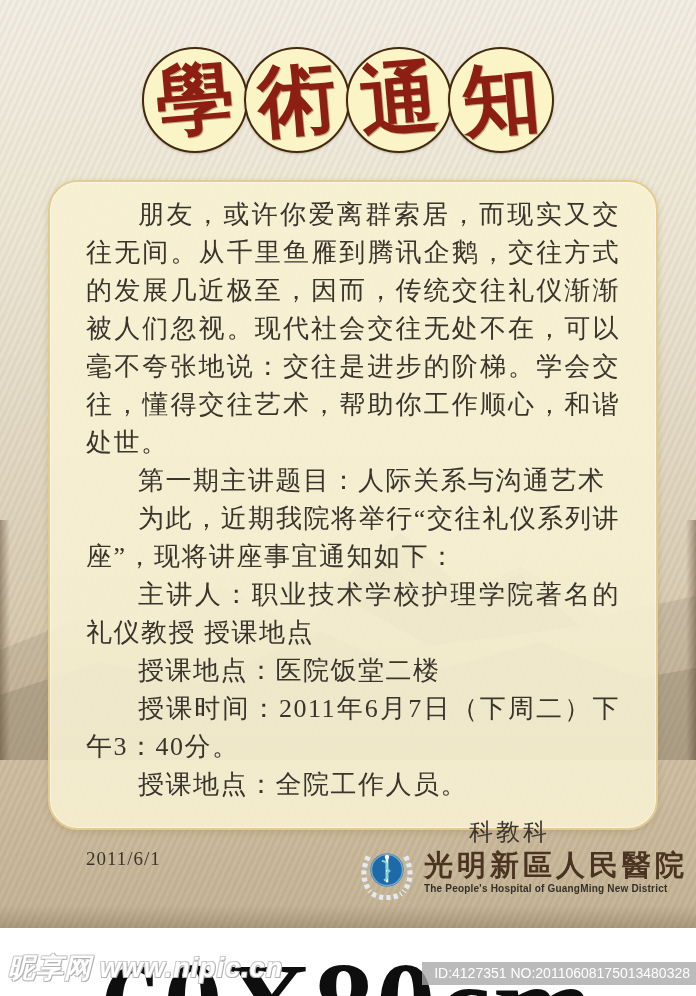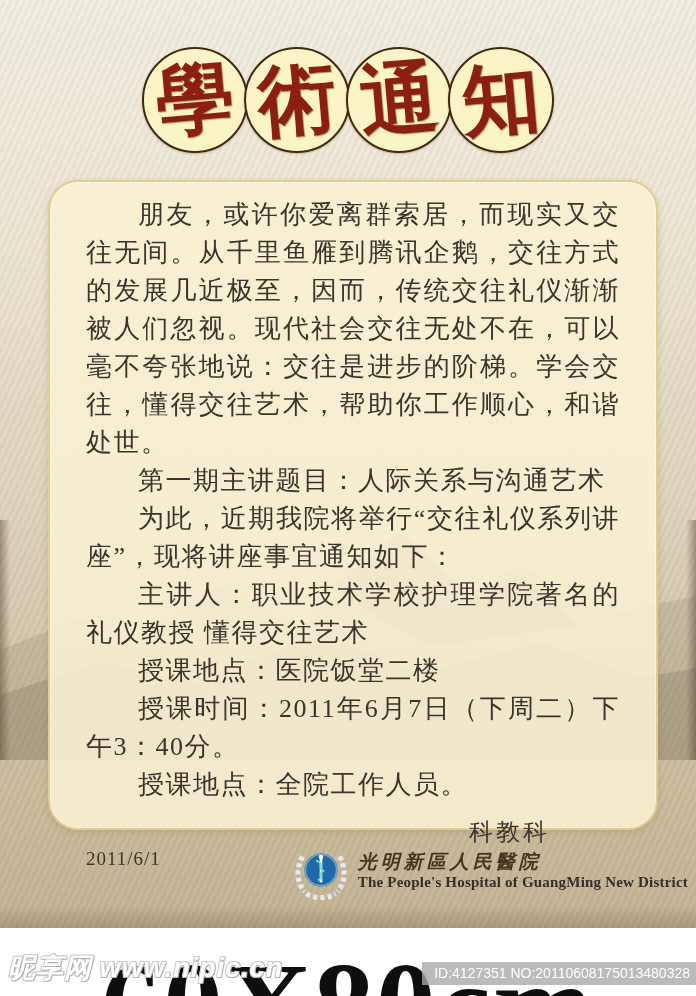--- a/index.html
+++ b/index.html
@@ -66,26 +66,26 @@
     font-size:24px; color:#3B342C; letter-spacing:3px; }
   .signature-date { padding-right:50px;
     font-size:19px; color:#3B342C; letter-spacing:1px; }
   
   .logo-row {
     position:absolute; right:8px; top:842px;
     display:flex; align-items:center; gap:8px;
   }
   .logo-emblem { width:58px; height:58px; flex:0 0 auto; }
   .hospital-cn {
-    font-size:19px; font-weight:bold; color:#4A3320;
-    letter-spacing:4px; line-height:1.2; font-style:italic;
+    font-size:29px; font-weight:bold; color:#4A3320;
+    letter-spacing:4px; line-height:1.2; 
   }
   .hospital-en {
-    font-family:Liberation Serif, serif;
-    font-size:15px; font-weight:bold; color:#33302b; letter-spacing:0.2px;
+    font-family:Liberation Sans, sans-serif;
+    font-size:10px; font-weight:bold; color:#33302b; letter-spacing:0.2px;
   }
   
   .white-strip { position:absolute; left:0; top:928px; width:696px; height:68px; background:#ffffff; }
   .size-label {
     position:absolute; left:0; top:946px; width:100%; text-align:center;
     font-size:120px; line-height:1; font-weight:bold; color:#0e0e0e;
     font-family:"Liberation Serif","DejaVu Serif",serif; letter-spacing:2px;
   }
   .watermark {
     position:absolute; left:8px; top:950px;
@@ -132,21 +132,21 @@
       <div class="title-circle">
         <span class="title-char">知</span>
       </div>
     </div>
 
     <div class="notice-box">
       <div class="notice-text">
         <p>朋友，或许你爱离群索居，而现实又交往无间。从千里鱼雁到腾讯企鹅，交往方式的发展几近极至，因而，传统交往礼仪渐渐被人们忽视。现代社会交往无处不在，可以毫不夸张地说：交往是进步的阶梯。学会交往，懂得交往艺术，帮助你工作顺心，和谐处世。</p>
         <p>第一期主讲题目：人际关系与沟通艺术</p>
         <p>为此，近期我院将举行“交往礼仪系列讲座”，现将讲座事宜通知如下：</p>
-        <p>主讲人：职业技术学校护理学院著名的礼仪教授 懂得交往艺术</p>
+        <p>主讲人：职业技术学校护理学院著名的礼仪教授 授课地点</p>
         <p>授课地点：医院饭堂二楼</p>
         <p>授课时间：2011年6月7日（下周二）下午3：40分。</p>
         <p>授课地点：全院工作人员。</p>
       </div>
       <div class="signature">科教科</div>
       <div class="signature-date">2011/6/1</div>
     </div>
 
     <div class="logo-row">
       <svg class="logo-emblem" viewBox="0 0 56 56">

